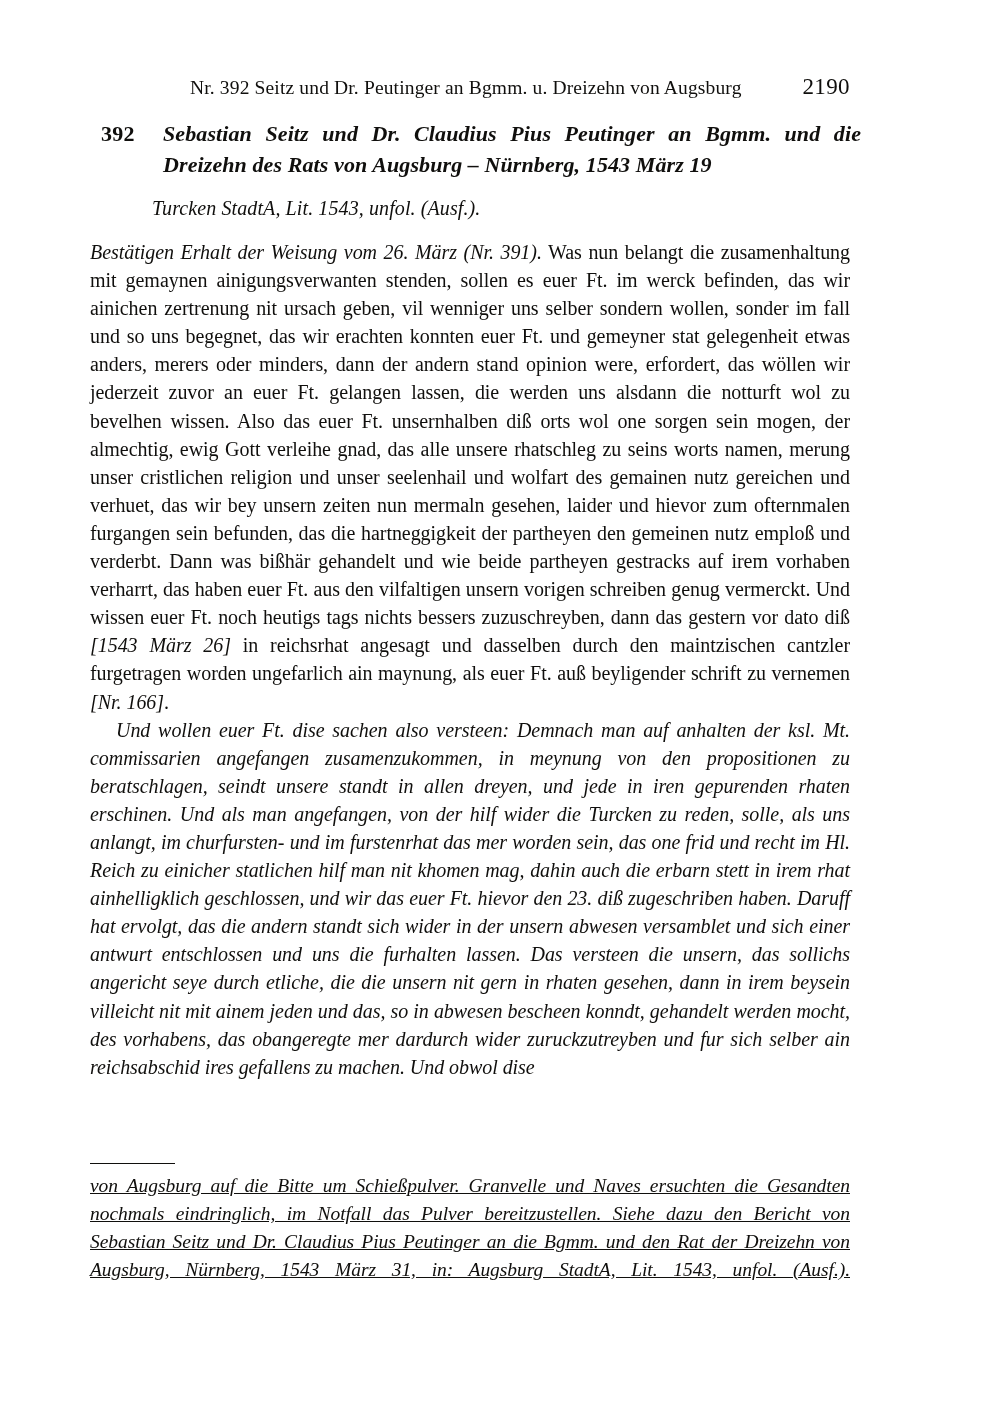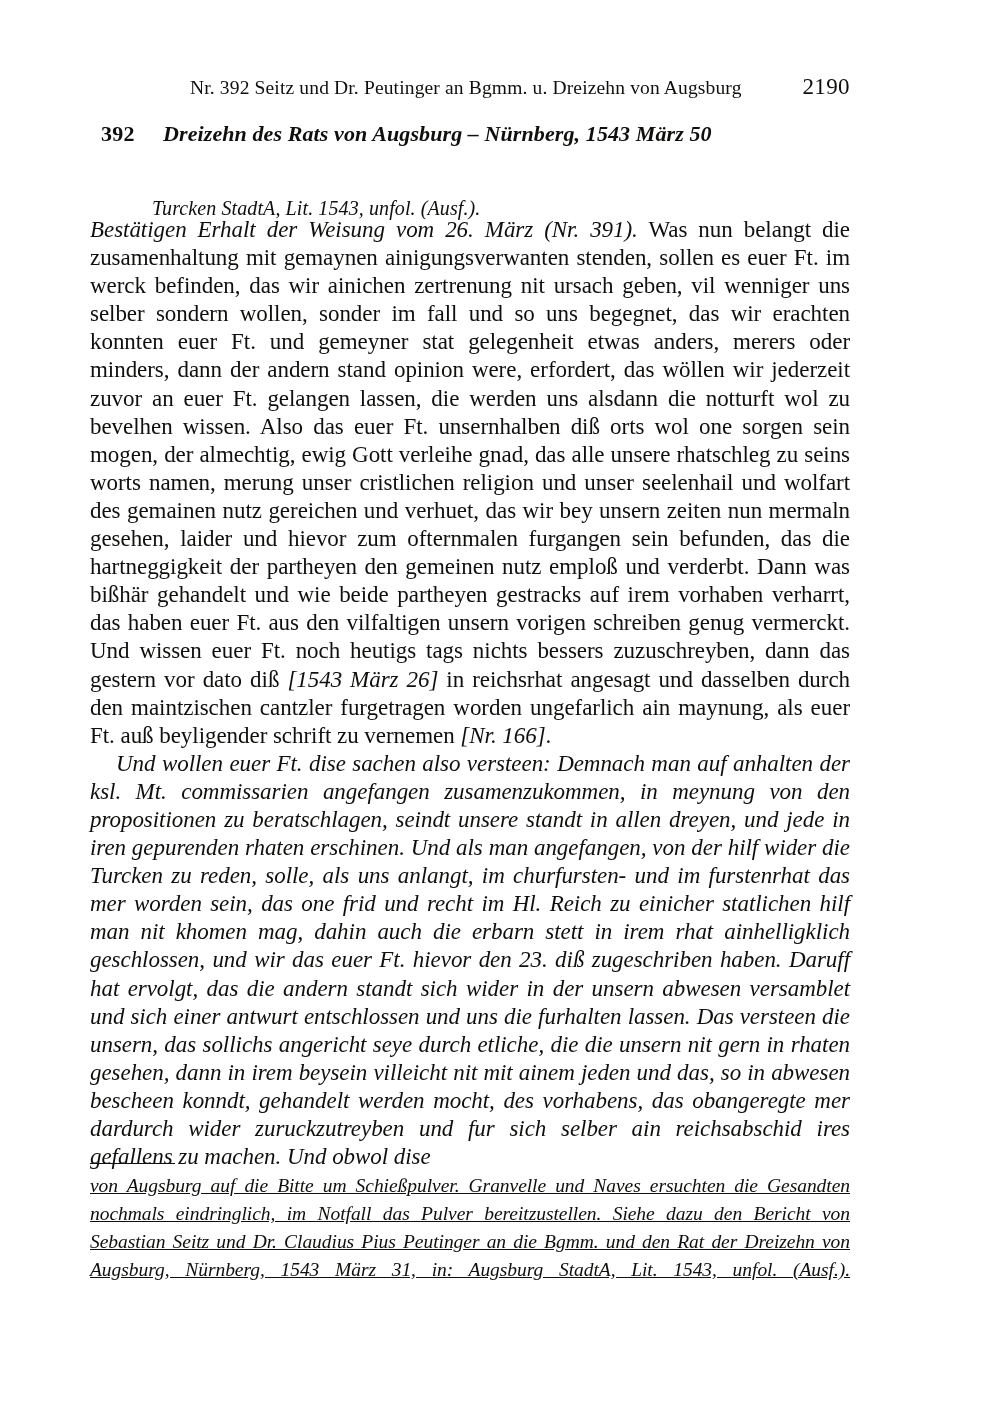--- a/index.html
+++ b/index.html
@@ -88,23 +88,23 @@
     font-size: 20px;
     font-style: italic;
     line-height: 28px;
     letter-spacing: 0.1px;
   }
 
   
   .body-text {
     position: absolute;
     left: 90px;
-    top: 216px;
+    top: 238px;
     width: 760px;
-    font-size: 23px;
+    font-size: 20px;
     line-height: 28.1px;
     text-align: justify;
     letter-spacing: -0.05px;
   }
   .body-text p {
     margin: 0;
   }
   .body-text p.indent {
     text-indent: 26px;
     font-style: italic;
@@ -152,21 +152,22 @@
 <div class="page">
 
   <div class="running-head">
     <span class="running-head-title">Nr. 392 Seitz und Dr. Peutinger an Bgmm. u. Dreizehn von Augsburg</span>
     <span class="running-head-folio">2190</span>
   </div>
 
   <div class="doc-head">
     <span class="doc-number">392</span>
     <span class="doc-title">
-      <span class="doc-title-line2">Dreizehn des Rats von Augsburg – Nürnberg, 1543 März 50</span>
+      <span class="doc-title-line1">Sebastian Seitz und Dr. Claudius Pius Peutinger an Bgmm. und die</span>
+      <span class="doc-title-line2">Dreizehn des Rats von Augsburg – Nürnberg, 1543 März 19</span>
     </span>
   </div>
 
   <div class="archival-ref">Turcken StadtA, Lit. 1543, unfol. (Ausf.).</div>
 
   <div class="body-text">
     <p class="justify-all"><i>Bestätigen Erhalt der Weisung vom 26. März (Nr. 391).</i><span> Was nun belangt die zusamenhaltung mit gemaynen ainigungsverwanten stenden, sollen es euer Ft. im werck befinden, das wir ainichen zertrenung nit ursach geben, vil wenniger uns selber sondern wollen, sonder im fall und so uns begegnet, das wir erachten konnten euer Ft. und gemeyner stat gelegenheit etwas anders, merers oder minders, dann der andern stand opinion were, erfordert, das wöllen wir jederzeit zuvor an euer Ft. gelangen lassen, die werden uns alsdann die notturft wol zu bevelhen wissen. Also das euer Ft. unsernhalben diß orts wol one sorgen sein mogen, der almechtig, ewig Gott verleihe gnad, das alle unsere rhatschleg zu seins worts namen, merung unser cristlichen religion und unser seelenhail und wolfart des gemainen nutz gereichen und verhuet, das wir bey unsern zeiten nun mermaln gesehen, laider und hievor zum ofternmalen furgangen sein befunden, das die hartneggigkeit der partheyen den gemeinen nutz emploß und verderbt. Dann was bißhär gehandelt und wie beide partheyen gestracks auf irem vorhaben verharrt, das haben euer Ft. aus den vilfaltigen unsern vorigen schreiben genug vermerckt. Und wissen euer Ft. noch heutigs tags nichts bessers zuzuschreyben, dann das gestern vor dato diß </span><i>[1543 März 26]</i><span> in reichsrhat angesagt und dasselben durch den maintzischen cantzler furgetragen worden ungefarlich ain maynung, als euer Ft. auß beyligender schrift zu vernemen </span><i>[Nr. 166]</i><span>.</span></p>
     <p class="indent justify-all">Und wollen euer Ft. dise sachen also versteen: Demnach man auf anhalten der ksl. Mt. commissarien angefangen zusamenzukommen, in meynung von den propositionen zu beratschlagen, seindt unsere standt in allen dreyen, und jede in iren gepurenden rhaten erschinen. Und als man angefangen, von der hilf wider die Turcken zu reden, solle, als uns anlangt, im churfursten- und im furstenrhat das mer worden sein, das one frid und recht im Hl. Reich zu einicher statlichen hilf man nit khomen mag, dahin auch die erbarn stett in irem rhat ainhelligklich geschlossen, und wir das euer Ft. hievor den 23. diß zugeschriben haben. Daruff hat ervolgt, das die andern standt sich wider in der unsern abwesen versamblet und sich einer antwurt entschlossen und uns die furhalten lassen. Das versteen die unsern, das sollichs angericht seye durch etliche, die die unsern nit gern in rhaten gesehen, dann in irem beysein villeicht nit mit ainem jeden und das, so in abwesen bescheen konndt, gehandelt werden mocht, des vorhabens, das obangeregte mer dardurch wider zuruckzutreyben und fur sich selber ain reichsabschid ires gefallens zu machen. Und obwol dise</p>
   </div>
 

